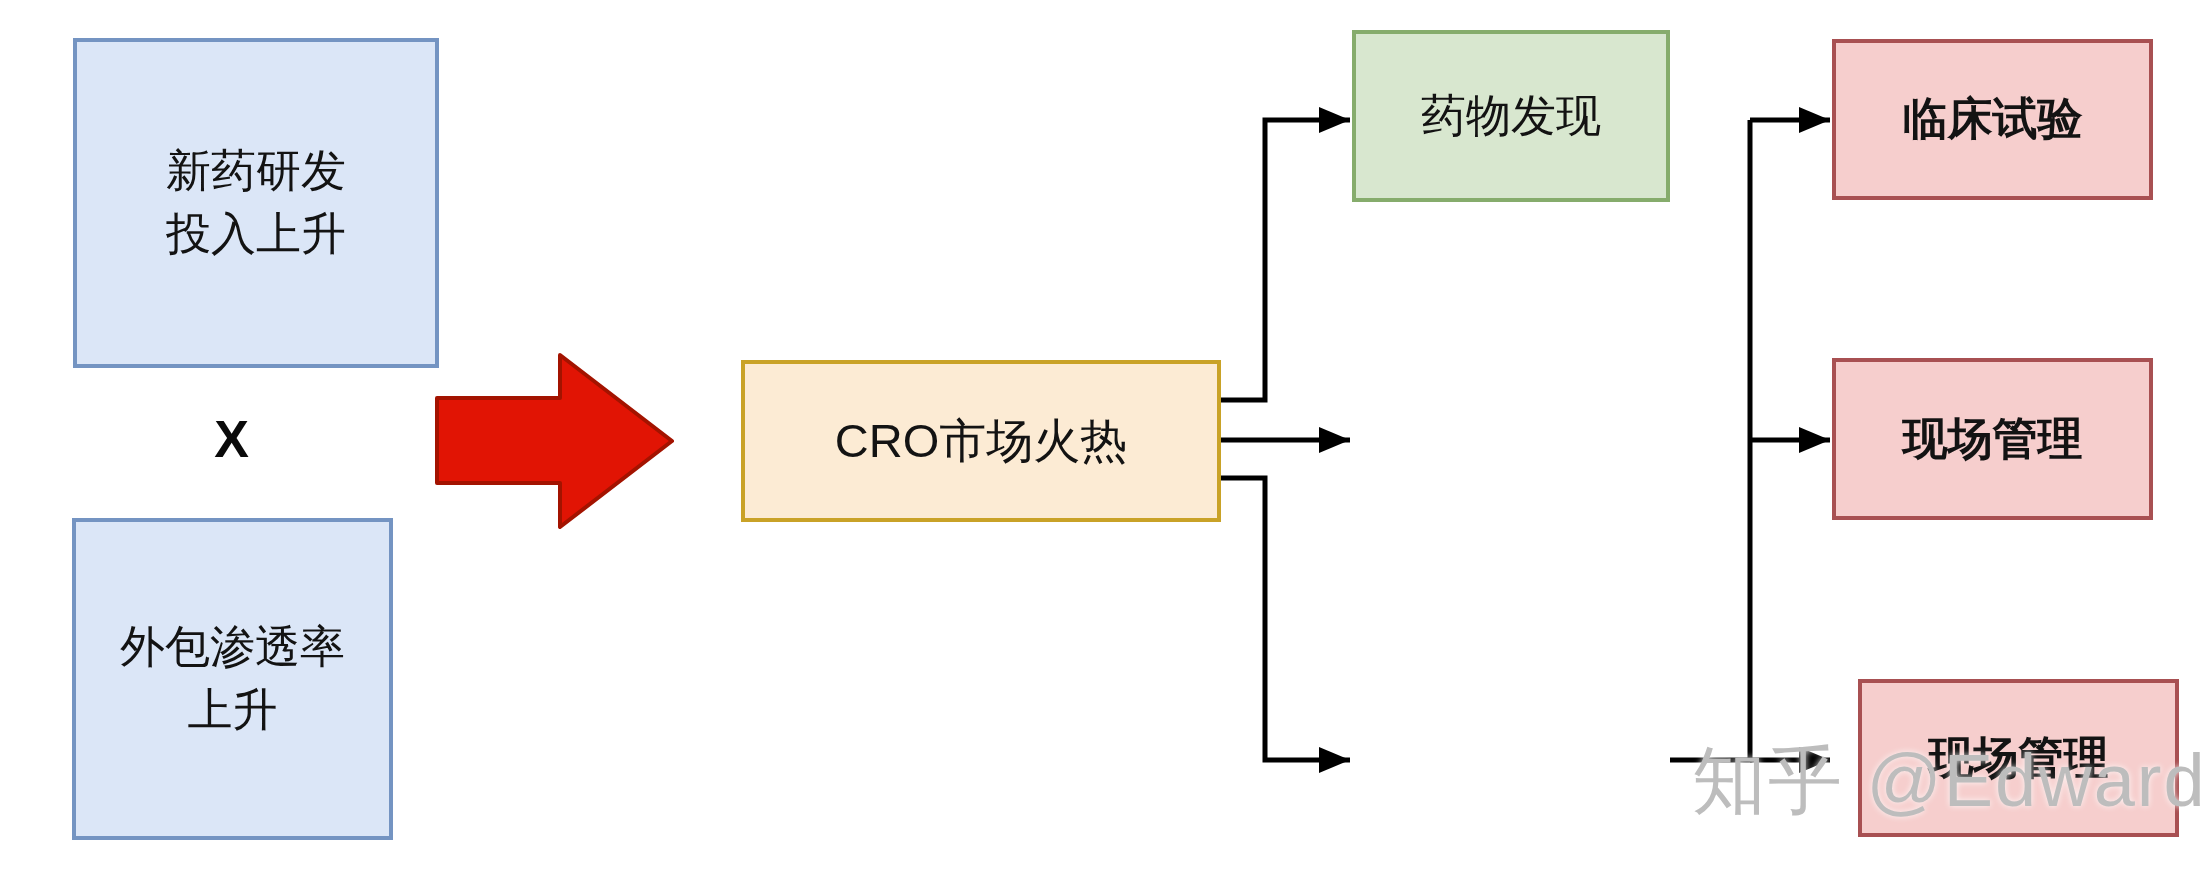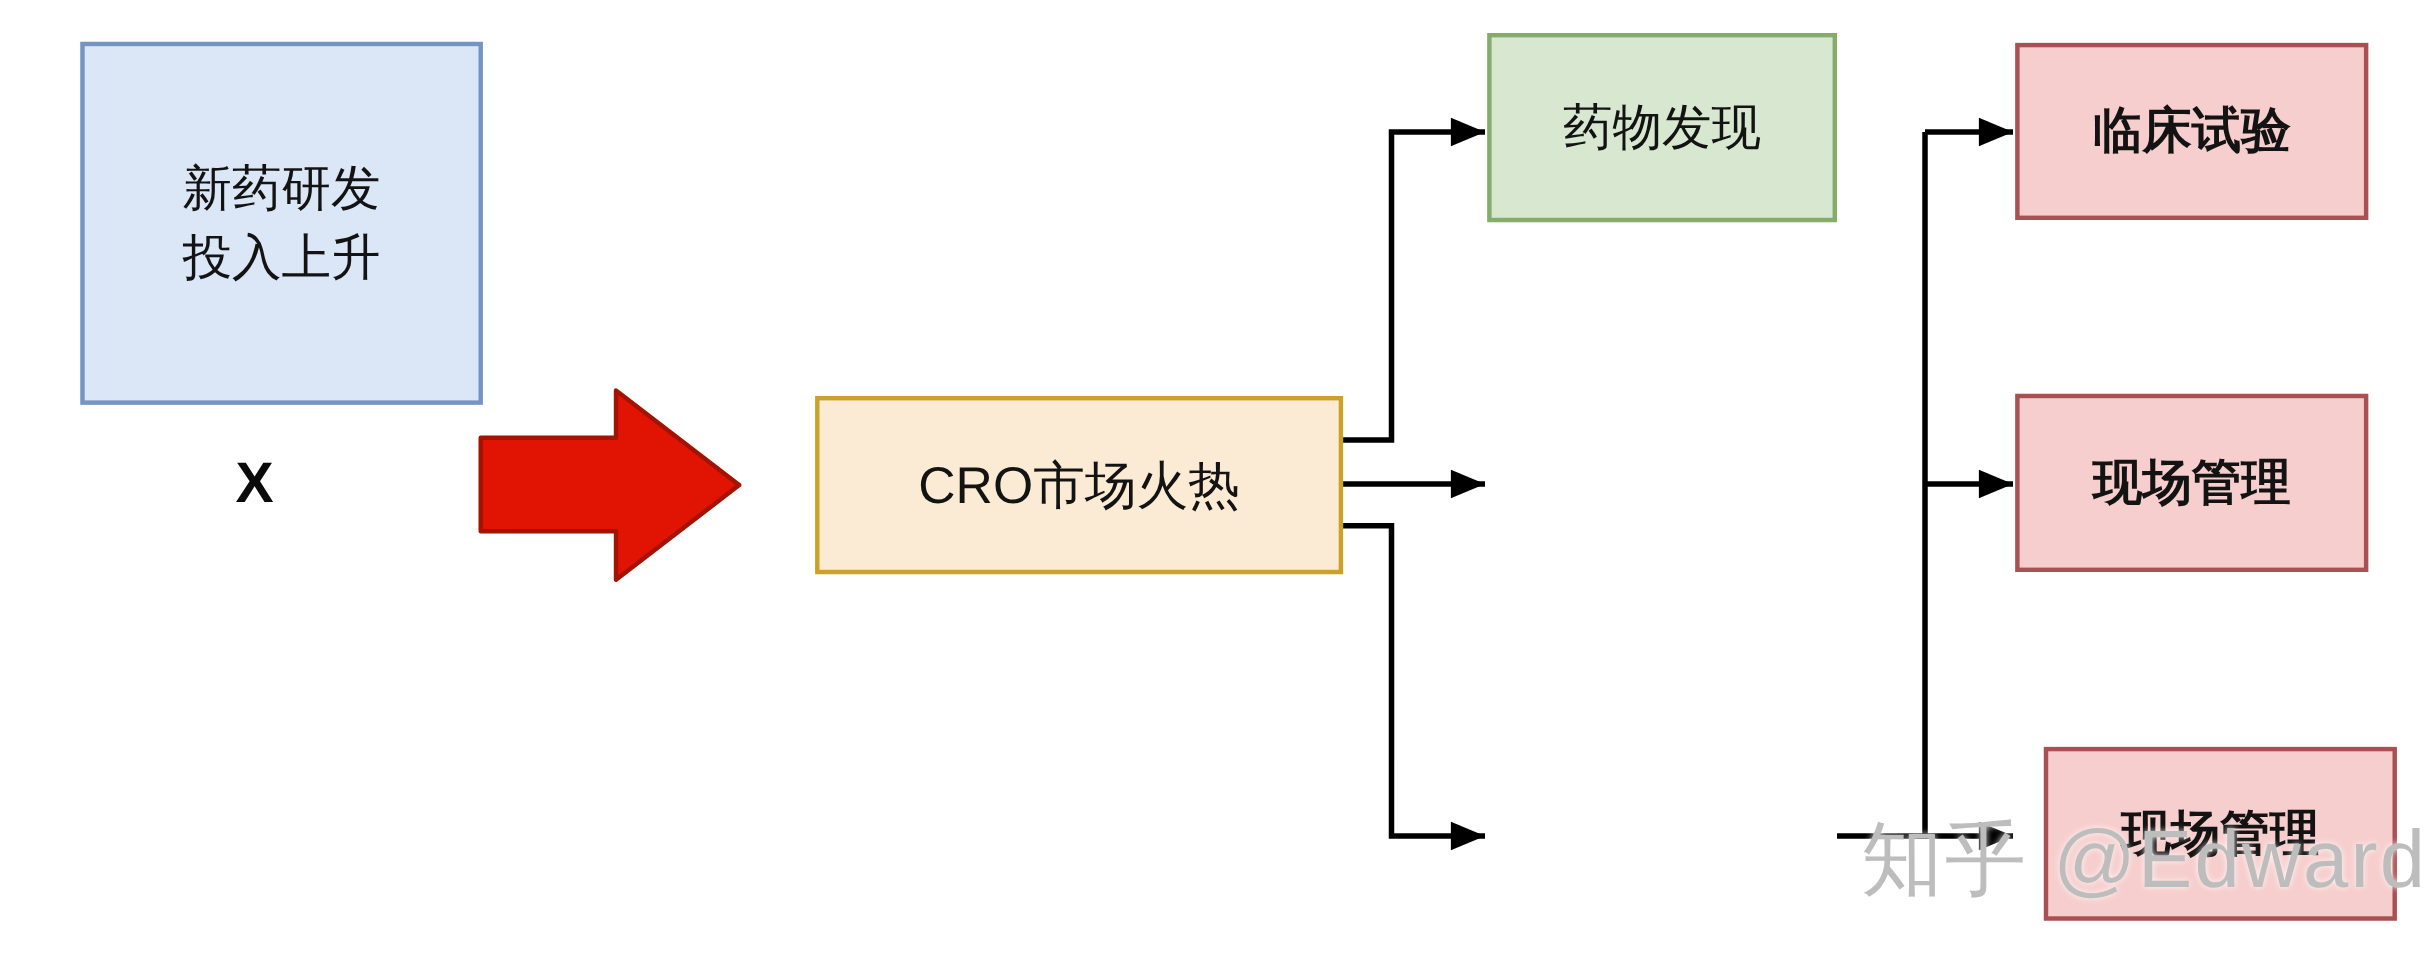--- a/index.html
+++ b/index.html
@@ -91,20 +91,24 @@
     <path class="line" d="M1750 760 H1830" marker-end="url(#arrowhead)"></path>
   </svg>
 
   <div class="node blue" style="left:73px;top:38px;width:366px;height:330px;">
     <div>新药研发</div>
     <div>投入上升</div>
   </div>
 
   <div class="multiply">X</div>
 
+  <div class="node blue" style="left:72px;top:518px;width:321px;height:322px;">
+    <div>外包渗透率</div>
+    <div>上升</div>
+  </div>
 
   <div class="node orange" style="left:713px;top:360px;width:480px;height:162px;margin-left:28px;">
     <div>CRO市场火热</div>
   </div>
 
   <div class="node green" style="left:1352px;top:30px;width:318px;height:172px;">
     <div>药物发现</div>
   </div>
 
 

